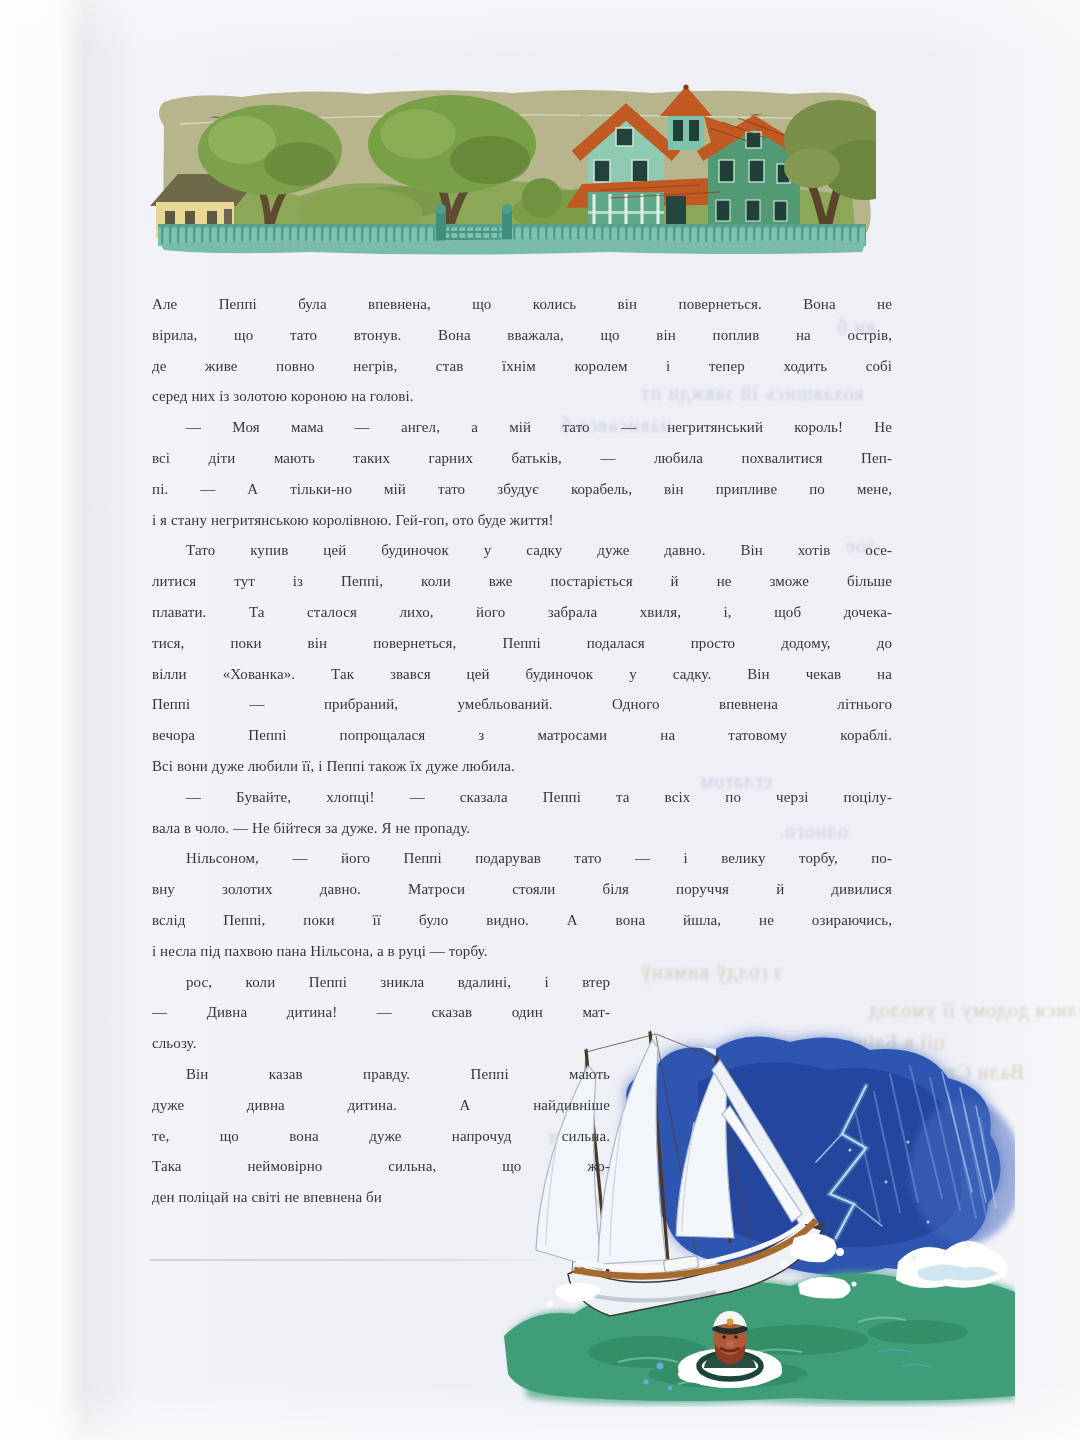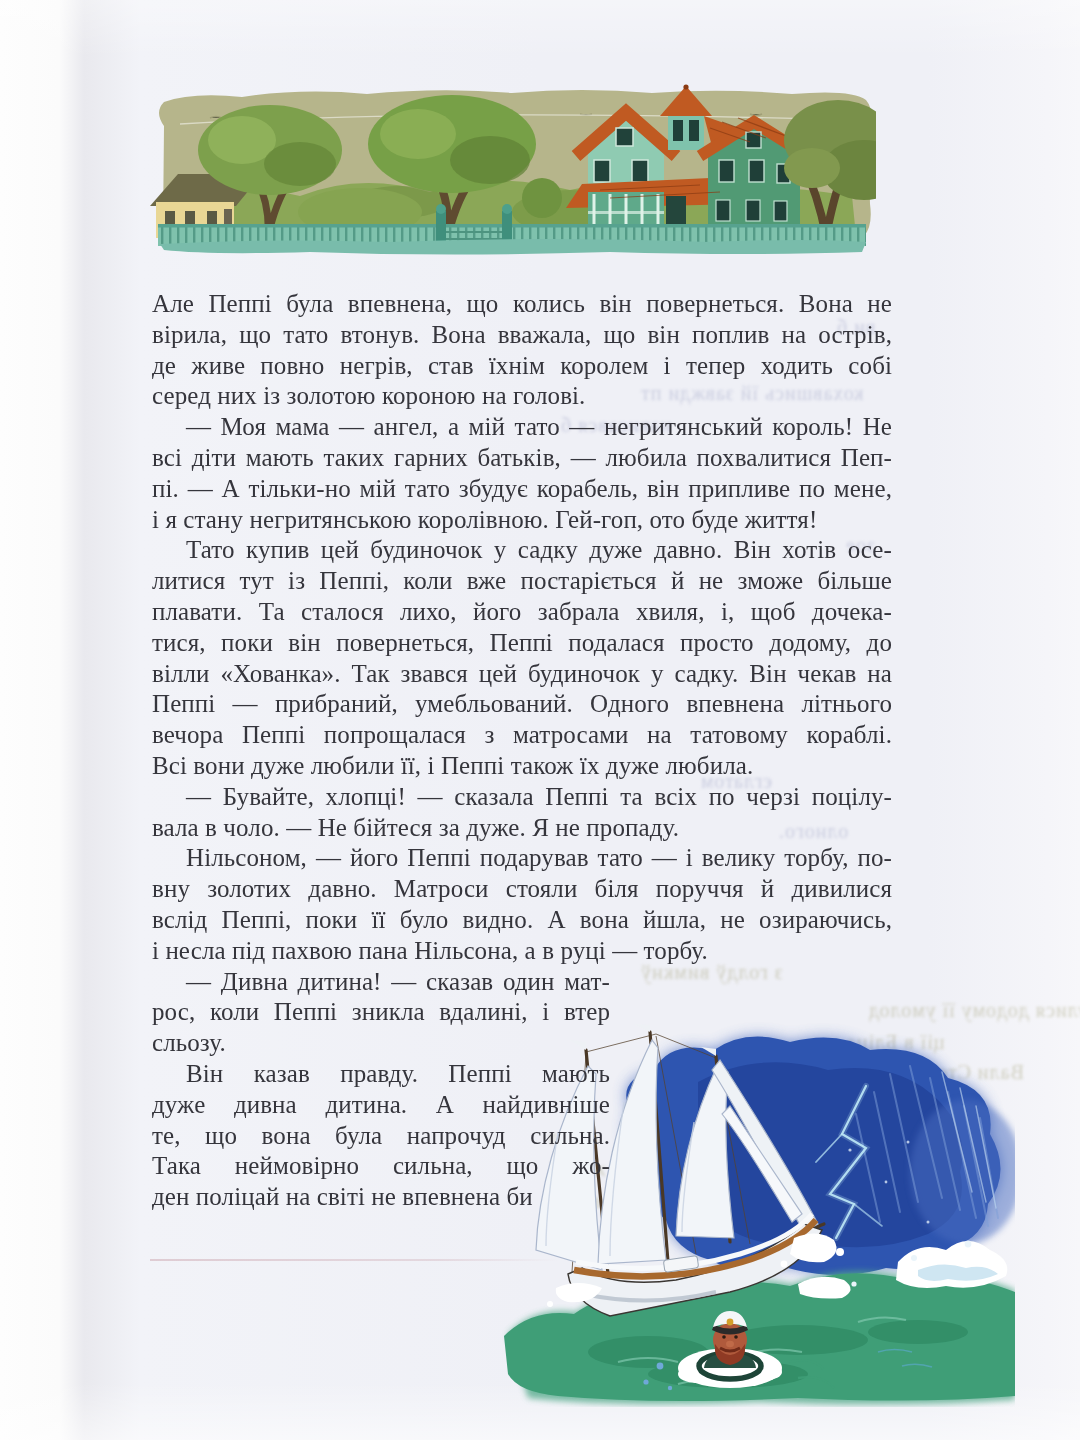--- a/index.html
+++ b/index.html
@@ -14,21 +14,21 @@
     background:
       linear-gradient(180deg, rgba(255,255,255,.35) 0%, rgba(255,255,255,0) 4%, rgba(255,255,255,0) 96%, rgba(255,255,255,.55) 100%),
       linear-gradient(90deg, #fdfdfd 0%, #fbfbfb 5.5%, #e9e9ee 7.8%, #f2f3f8 13%, #eff0f6 50%, #eff0f6 86%, #f5f5f9 97%, #f7f7fa 100%);
   }
   .text-col{
     position:absolute;left:152px;top:289px;width:740px;z-index:3;
   }
   .para{width:740px;}
   .para.narrow{width:458px;}
   .line{
-    height:30.8px;line-height:30.8px;font-size:25px;
+    height:30.8px;line-height:30.8px;font-size:15px;
     color:#35353c;
     text-align:justify;text-align-last:justify;
     letter-spacing:.1px;
   }
   .line.last{text-align-last:left;}
   .para.indent .line:first-child{text-indent:34px;}
   .ghost{
     position:absolute;z-index:1;white-space:nowrap;
     transform:scaleX(-1);
     filter:blur(1.6px);
@@ -348,28 +348,28 @@
         <div class="line">— Бувайте, хлопці! — сказала Пеппі та всіх по черзі поцілу-</div>
         <div class="line last">вала в чоло. — Не бійтеся за дуже. Я не пропаду.</div>
       </div>
       <div class="para indent">
         <div class="line">Нільсоном, — його Пеппі подарував тато — і велику торбу, по-</div>
         <div class="line">вну золотих давно. Матроси стояли біля поруччя й дивилися</div>
         <div class="line">вслід Пеппі, поки її було видно. А вона йшла, не озираючись,</div>
         <div class="line last">і несла під пахвою пана Нільсона, а в руці — торбу.</div>
       </div>
       <div class="para indent narrow">
+        <div class="line">рос, коли Пеппі зникла вдалині, і втер</div>
         <div class="line">— Дивна дитина! — сказав один мат-</div>
-        <div class="line">рос, коли Пеппі зникла вдалині, і втер</div>
         <div class="line last">сльозу.</div>
       </div>
       <div class="para indent narrow">
         <div class="line">Він казав правду. Пеппі мають</div>
         <div class="line">дуже дивна дитина. А найдивніше</div>
-        <div class="line">те, що вона була напрочуд сильна.</div>
+        <div class="line">те, що вона дуже напрочуд сильна.</div>
         <div class="line">Така неймовірно сильна, що жо-</div>
         <div class="line last">ден поліцай на світі не впевнена би</div>
       </div>
     </div>
 <div class="ghost blue" style="left: 836px; top: 316px;">ви б</div>
     <div class="ghost blue" style="left: 640px; top: 382px;">кохавшись їй завжди пт</div>
     <div class="ghost blue" style="left: 560px; top: 414px;">нависався б</div>
     <div class="ghost blue" style="left: 845px; top: 534px;">зое</div>
     <div class="ghost blue" style="left: 700px; top: 770px;">єглатом</div>
     <div class="ghost blue" style="left: 778px; top: 820px;">олного.</div>

